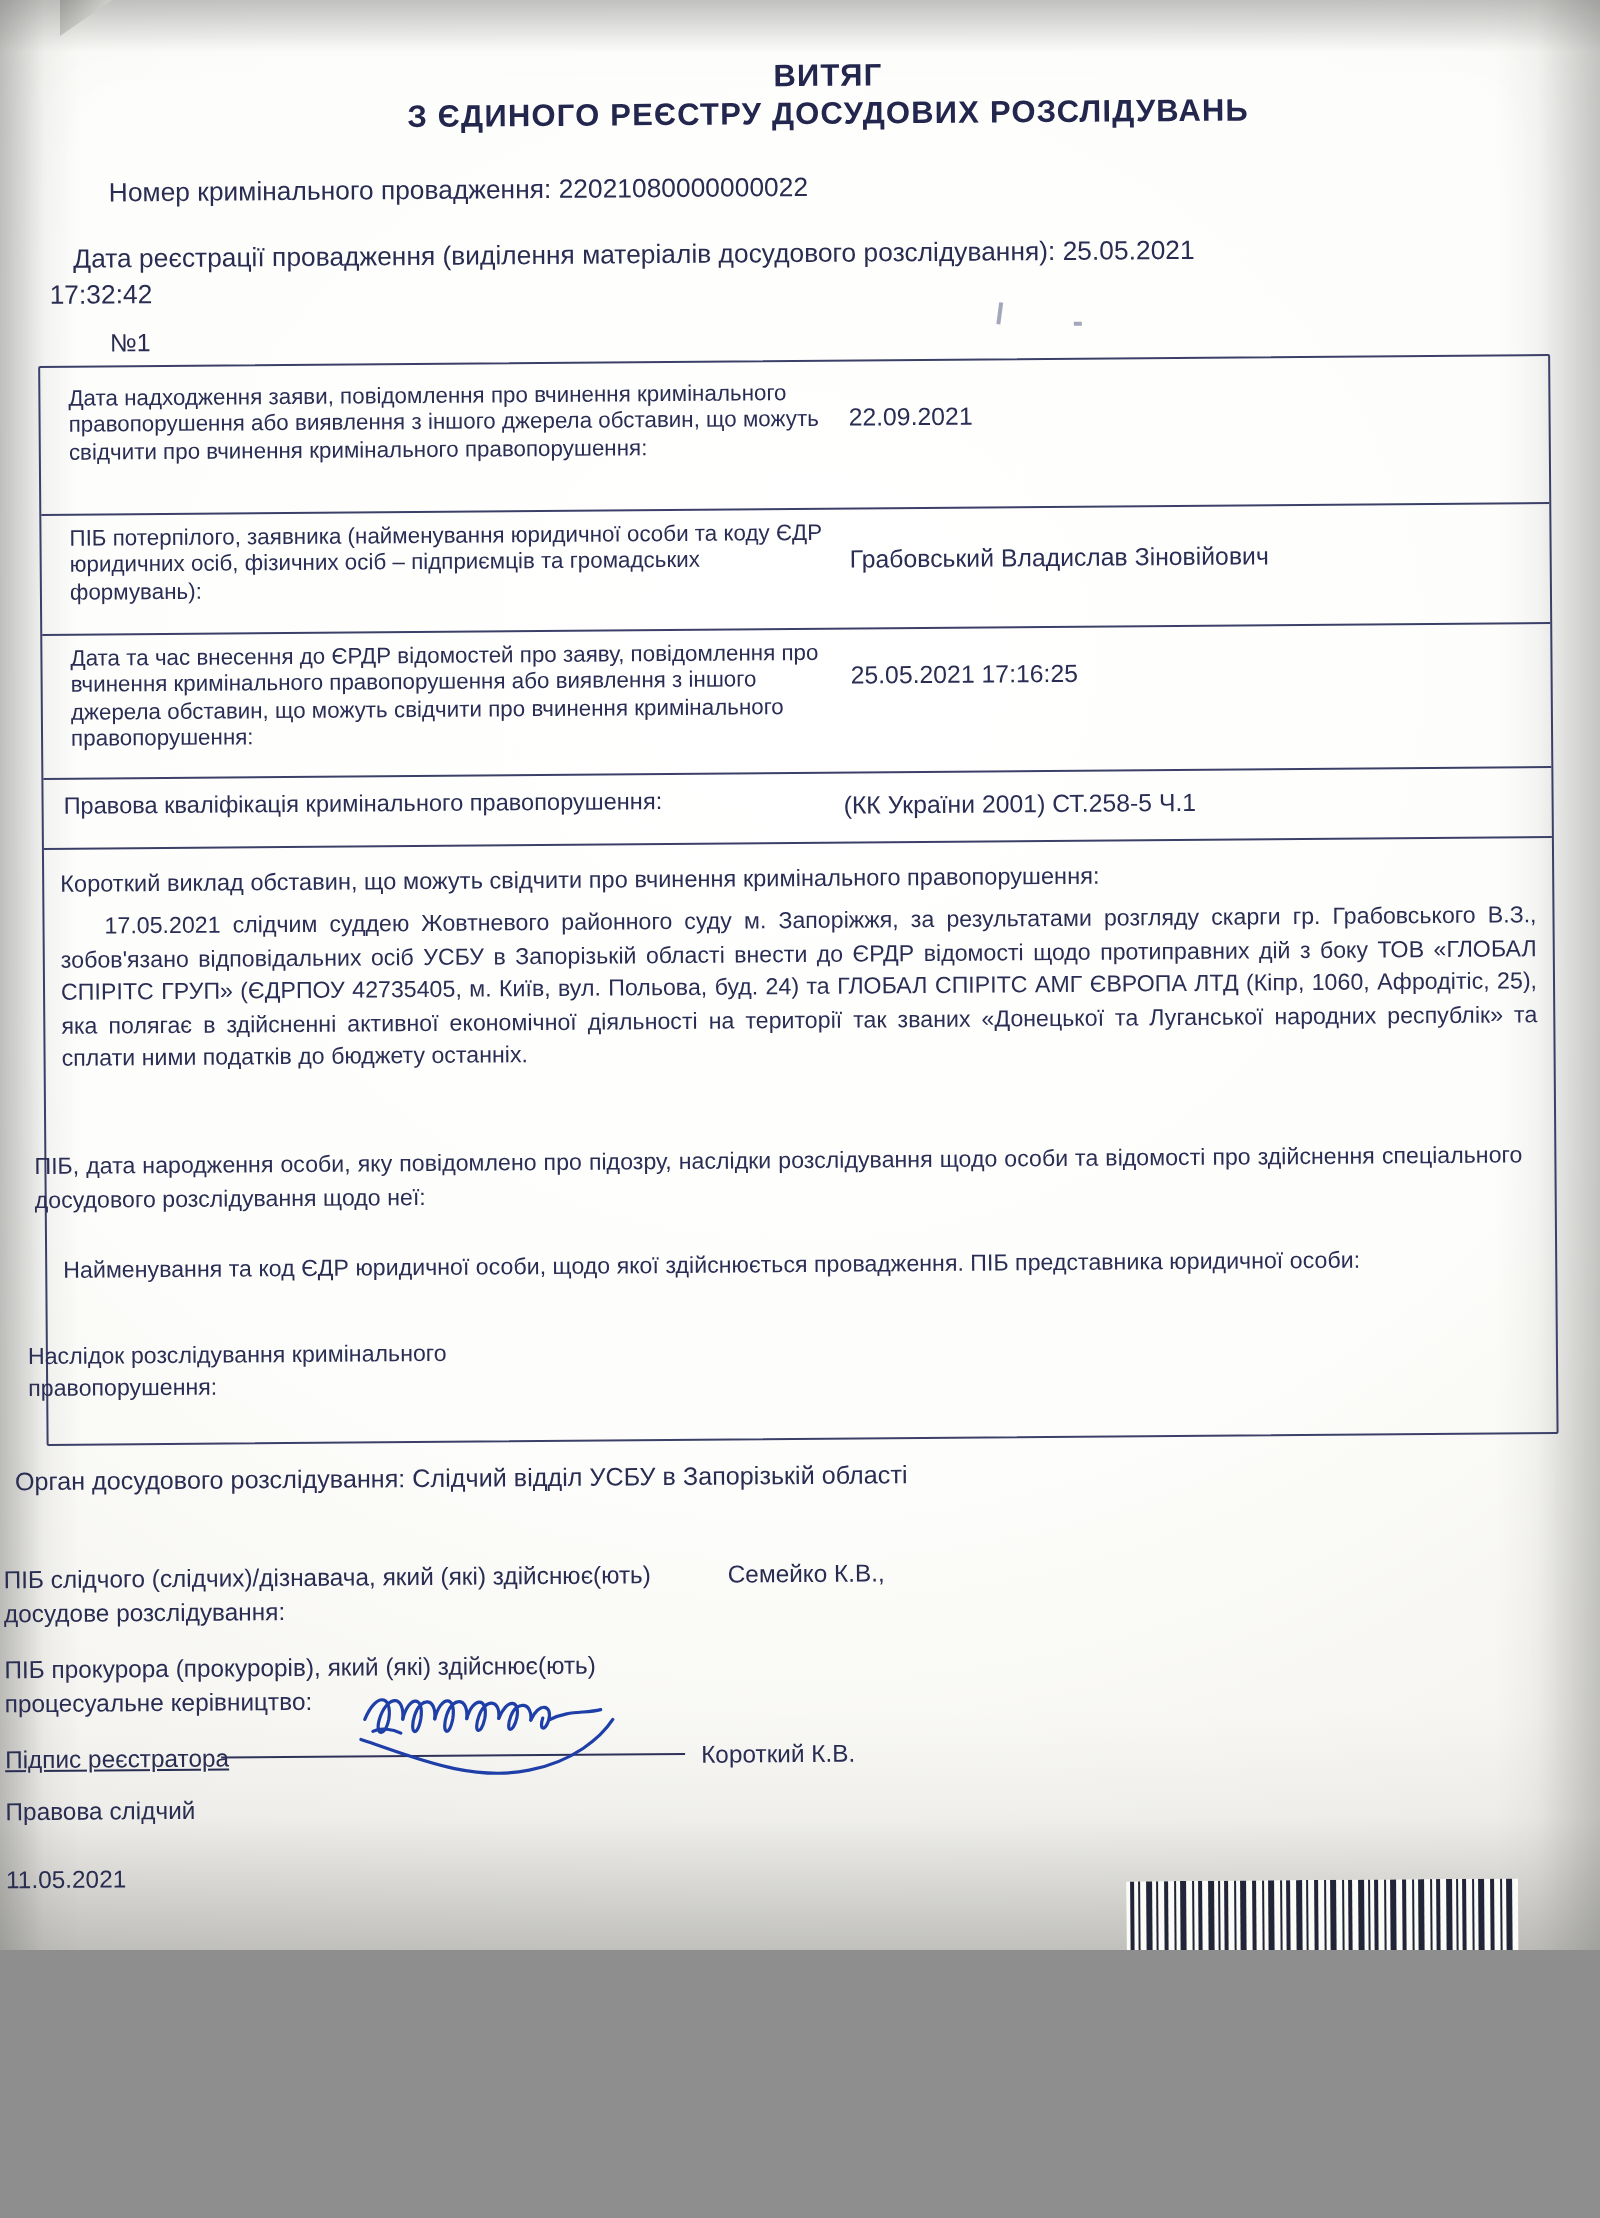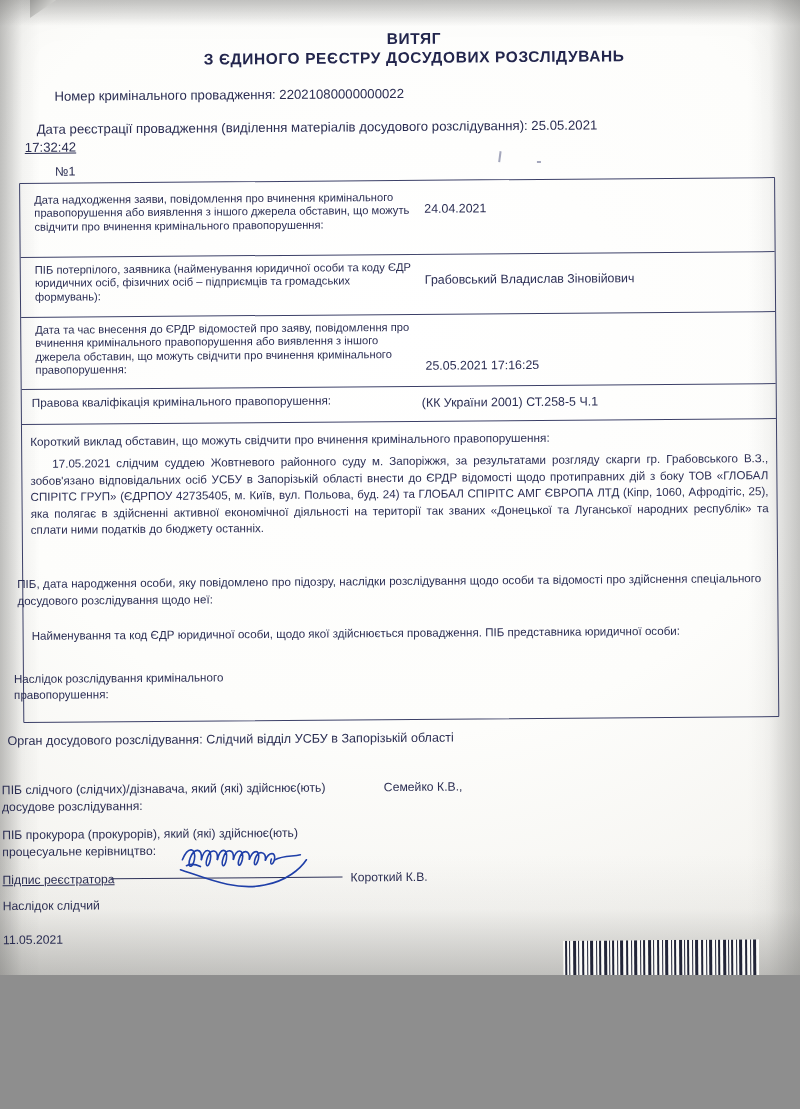--- a/index.html
+++ b/index.html
@@ -87,21 +87,21 @@
 
   .line {
     position: absolute;
     font-size: 13.2px;
     color: #2a2d52;
     white-space: nowrap;
   }
 
   #num-line { top: 86px; left: 58px; }
   #date-line1 { top: 119px; left: 40px; }
-  #date-line2 { top: 137px; left: 28px; text-decoration: underline; }
+  #date-line2 { top: 137px; left: 28px; }
   #no1 { top: 162px; left: 58px; font-size: 12.5px; }
 
   
   #table-box {
     position: absolute;
     left: 22px;
     top: 180px;
     width: 754px;
     height: 538px;
     border: 1px solid #3c4068;
@@ -214,56 +214,56 @@
     <div class="line" id="no1">№1</div>
 
     <div id="table-box">
 
       <div class="row-sep" style="top:73px;"></div>
       <div class="row-sep" style="top:133px;"></div>
       <div class="row-sep" style="top:205px;"></div>
       <div class="row-sep" style="top:240px;"></div>
 
       <div class="cell-label" style="left:14px; top:10px; width:378px;">Дата надходження заяви, повідомлення про вчинення кримінального правопорушення або виявлення з іншого джерела обставин, що можуть свідчити про вчинення кримінального правопорушення:</div>
-      <div class="cell-value" style="left:404px; top:21px;">24.04.2021</div>
+      <div class="cell-value" style="left:404px; top:21px;">22.09.2021</div>
 
       <div class="cell-label" style="left:14px; top:80px; width:378px;">ПІБ потерпілого, заявника (найменування юридичної особи та коду ЄДР юридичних осіб, фізичних осіб – підприємців та громадських формувань):</div>
       <div class="cell-value" style="left:404px; top:92px;">Грабовський Владислав Зіновійович</div>
 
       <div class="cell-label" style="left:14px; top:140px; width:378px;">Дата та час внесення до ЄРДР відомостей про заяву, повідомлення про вчинення кримінального правопорушення або виявлення з іншого джерела обставин, що можуть свідчити про вчинення кримінального правопорушення:</div>
-      <div class="cell-value" style="left:404px; top:150px;margin-top:28px;">25.05.2021 17:16:25</div>
+      <div class="cell-value" style="left:404px; top:150px;">25.05.2021 17:16:25</div>
 
       <div class="cell-label" style="left:10px; top:213px; width:400px; font-size:11.8px;">Правова кваліфікація кримінального правопорушення:</div>
       <div class="cell-value" style="left:400px; top:215px;">(КК України 2001) СТ.258-5 Ч.1</div>
 
       <div class="para" style="left:8px; top:250px; width:738px; font-size:11.8px;">Короткий виклад обставин, що можуть свідчити про вчинення кримінального правопорушення:</div>
       <div class="para" style="left:8px; top:272px; width:738px; text-indent:22px;">17.05.2021 слідчим суддею Жовтневого районного суду м. Запоріжжя, за результатами розгляду скарги гр. Грабовського В.З., зобов'язано відповідальних осіб УСБУ в Запорізькій області внести до ЄРДР відомості щодо протиправних дій з боку ТОВ «ГЛОБАЛ СПІРІТС ГРУП» (ЄДРПОУ 42735405, м. Київ, вул. Польова, буд. 24) та ГЛОБАЛ СПІРІТС АМГ ЄВРОПА ЛТД (Кіпр, 1060, Афродітіс, 25), яка полягає в здійсненні активної економічної діяльності на території так званих «Донецької та Луганської народних республік» та сплати ними податків до бюджету останніх.</div>
 
       <div class="para" style="left:-6px; top:392px; width:744px;">ПІБ, дата народження особи, яку повідомлено про підозру, наслідки розслідування щодо особи та відомості про здійснення спеціального досудового розслідування щодо неї:</div>
 
       <div class="para" style="left:8px; top:444px; width:738px;">Найменування та код ЄДР юридичної особи, щодо якої здійснюється провадження. ПІБ представника юридичної особи:</div>
 
       <div class="para" style="left:-10px; top:487px; width:300px; text-align:left;">Наслідок розслідування кримінального</div>
       <div class="para" style="left:-10px; top:503px; width:300px; text-align:left;">правопорушення:</div>
     </div>
 
     <div class="below-line" style="left:6px; top:731px;">Орган досудового розслідування: Слідчий відділ УСБУ в Запорізькій області</div>
 
     <div class="below-small" style="left:0px; top:780px;">ПІБ слідчого (слідчих)/дізнавача, який (які) здійснює(ють)</div>
-    <div class="below-small" style="left:382px; top:780px;">Семейко К.В.,</div>
+    <div class="below-small" style="left:362px; top:780px;">Семейко К.В.,</div>
     <div class="below-small" style="left:0px; top:797px;">досудове розслідування:</div>
 
     <div class="below-small" style="left:0px; top:825px;">ПІБ прокурора (прокурорів), який (які) здійснює(ють)</div>
     <div class="below-small" style="left:0px; top:842px;">процесуальне керівництво:</div>
 
     <div class="below-small" style="left:0px; top:870px;text-decoration:underline;">Підпис реєстратора</div>
     <div id="sig-rule"></div>
     <div class="below-small" style="left:348px; top:870px;">Короткий К.В.</div>
 
-    <div class="below-small" style="left:0px; top:896px;">Наслідок слідчий</div>
+    <div class="below-small" style="left:0px; top:896px;">Правова слідчий</div>
     <div class="below-small" style="left:0px; top:930px;">11.05.2021</div>
 
     <svg id="signature" viewBox="0 0 200 80">
       <g fill="none" stroke="#1f3fa8" stroke-width="1.6" stroke-linecap="round">
         <path d="M8 26 C14 12, 22 14, 20 26 C18 36, 12 34, 16 24 C20 14, 28 14, 27 26"></path>
         <path d="M27 26 C30 14, 38 14, 36 26 C34 36, 30 33, 33 24 C36 15, 44 15, 43 26"></path>
         <path d="M43 26 C46 14, 54 14, 52 26 C50 36, 46 33, 49 24 C52 15, 60 15, 59 26"></path>
         <path d="M59 26 C62 15, 70 15, 68 26 C66 35, 62 33, 65 25 C68 16, 76 16, 75 26"></path>
         <path d="M75 26 C79 16, 86 16, 84 26 C82 34, 78 33, 81 25 C84 17, 92 18, 91 27"></path>
         <path d="M91 27 C95 18, 102 19, 100 27 C98 33, 95 32, 97 26"></path>

